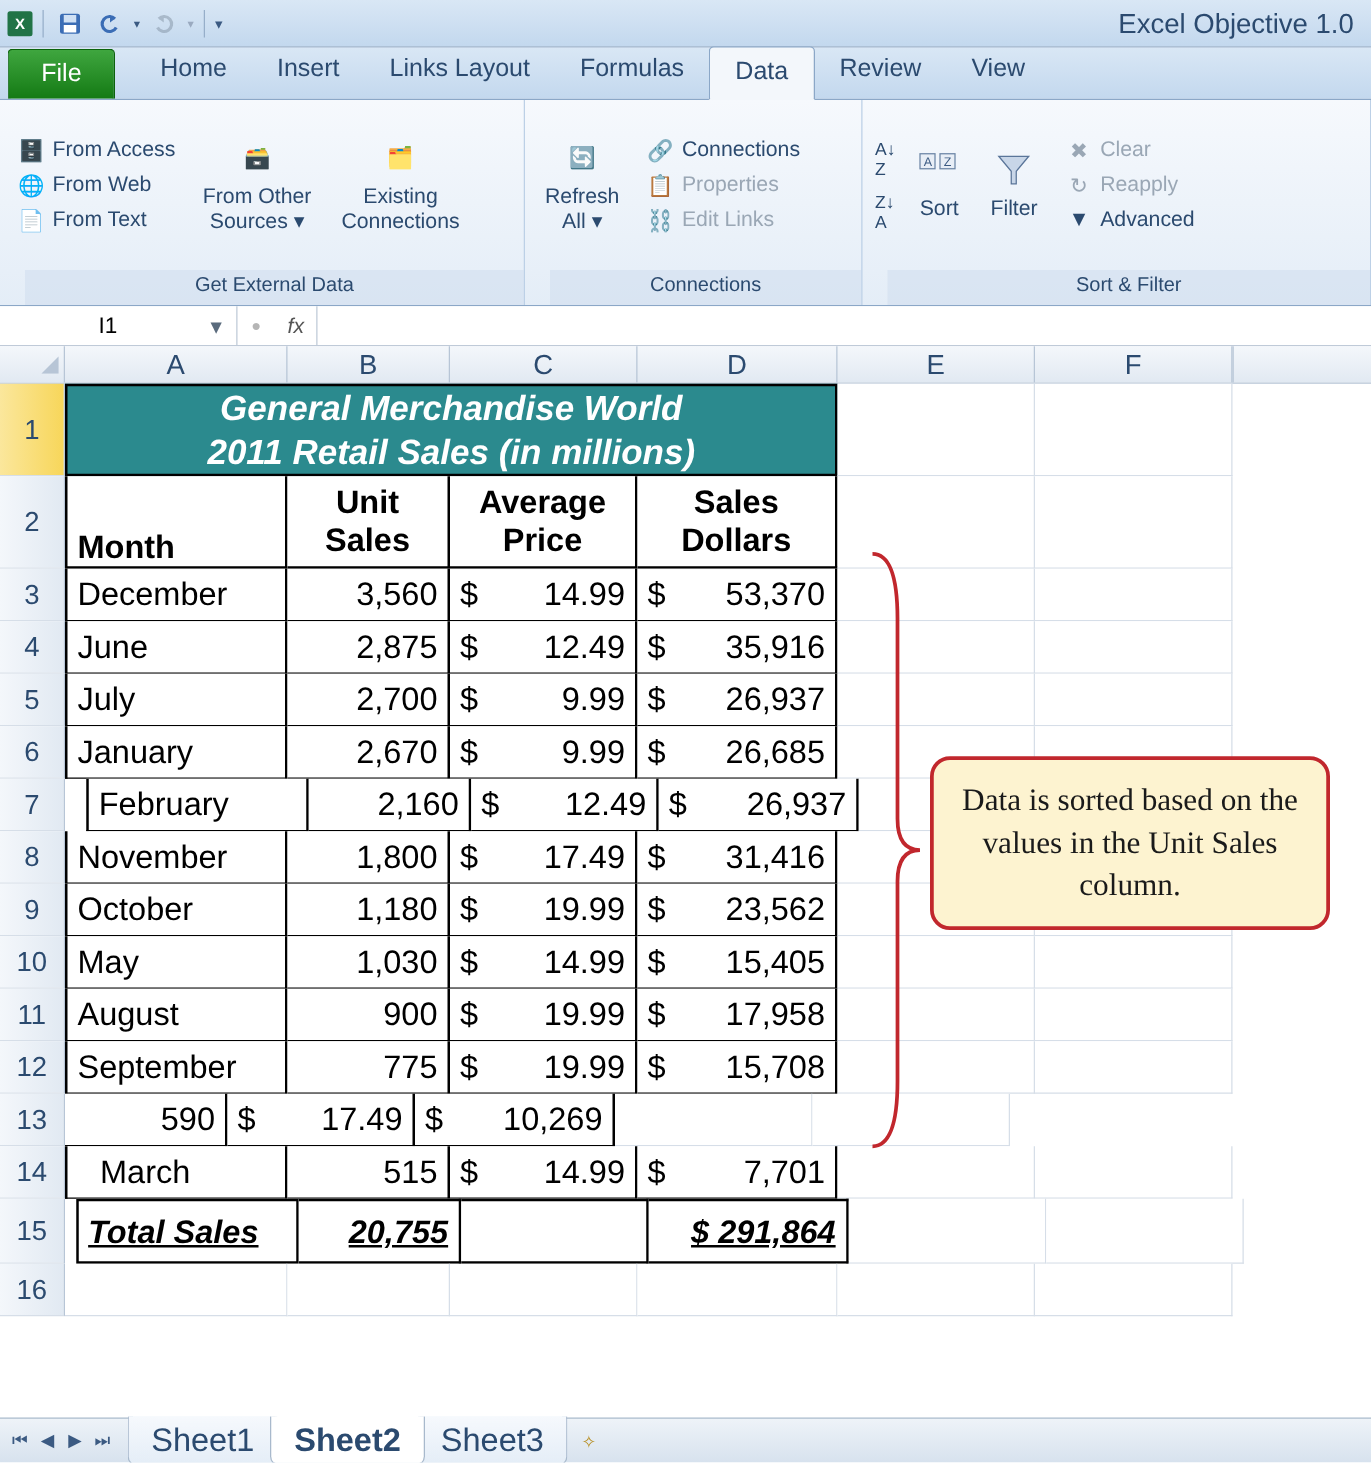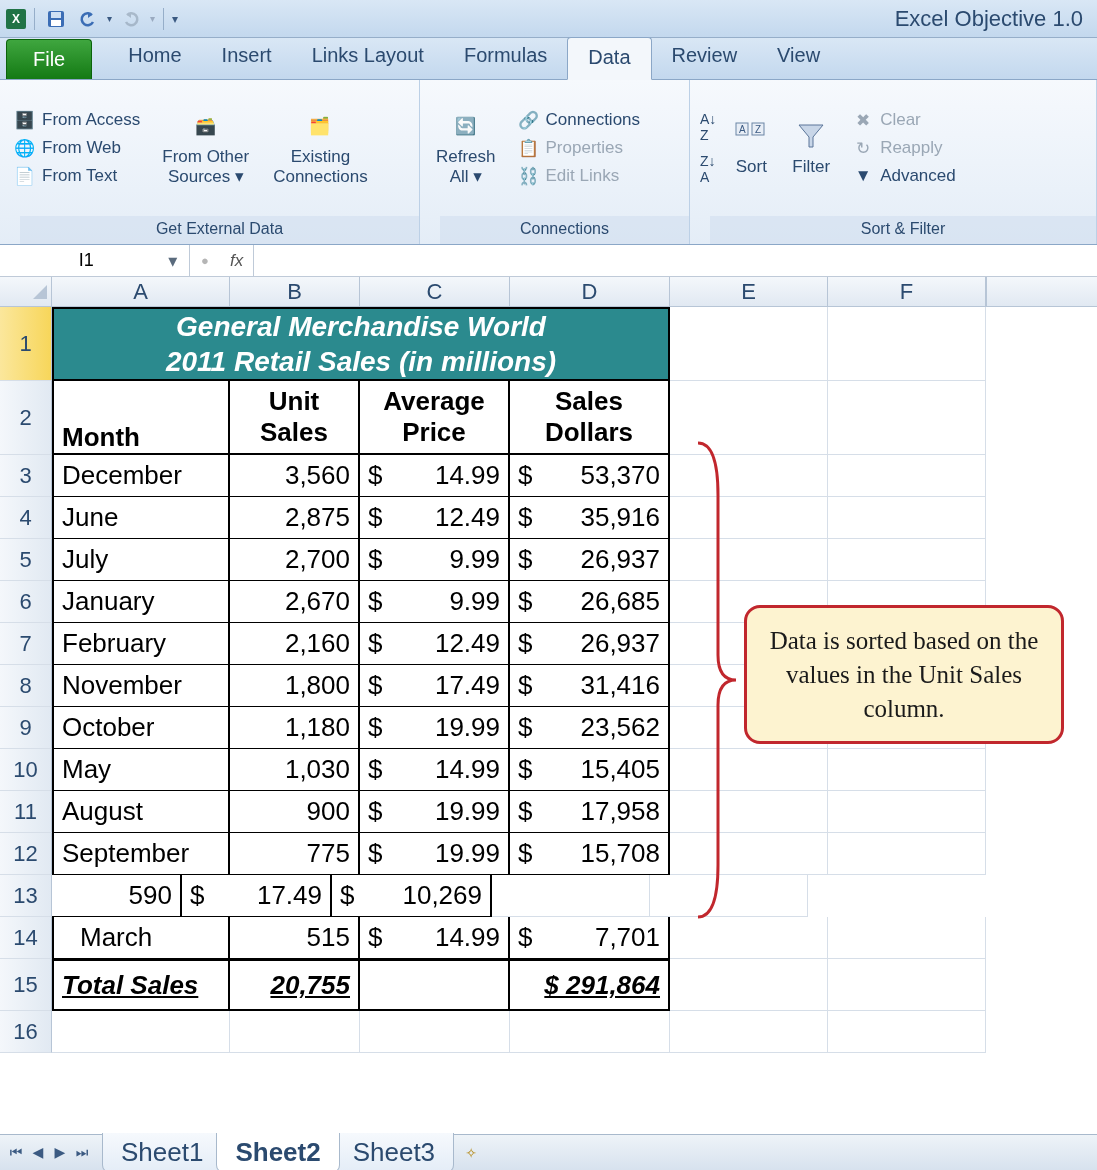--- a/index.html
+++ b/index.html
@@ -330,21 +330,21 @@
             <span>$</span>
             <span>9.99</span>
           </div>
           <div class="cell money dcell" style="width: 160px; height: 100%; border-bottom: 1px solid rgb(0, 0, 0);">
             <span>$</span>
             <span>26,685</span>
           </div>
           <div class="cell " style="width: 158px; height: 100%;"></div>
           <div class="cell " style="width: 158px; height: 100%;"></div>
         </div>
-        <div class="row" style="height: 42px;">
+        <div class="row" style="height: 42px; margin-left: 17px;">
           <div class="cell lcell dcell" style="width: 178px; height: 100%; border-bottom: 1px solid rgb(0, 0, 0);">February</div>
           <div class="cell num dcell" style="width: 130px; height: 100%; border-bottom: 1px solid rgb(0, 0, 0);">2,160</div>
           <div class="cell money dcell" style="width: 150px; height: 100%; border-bottom: 1px solid rgb(0, 0, 0);">
             <span>$</span>
             <span>12.49</span>
           </div>
           <div class="cell money dcell" style="width: 160px; height: 100%; border-bottom: 1px solid rgb(0, 0, 0);">
             <span>$</span>
             <span>26,937</span>
           </div>
@@ -441,21 +441,21 @@
             <span>$</span>
             <span>14.99</span>
           </div>
           <div class="cell money dcell" style="width: 160px; height: 100%; border-bottom: 1px solid rgb(0, 0, 0);">
             <span>$</span>
             <span>7,701</span>
           </div>
           <div class="cell " style="width: 158px; height: 100%;"></div>
           <div class="cell " style="width: 158px; height: 100%;"></div>
         </div>
-        <div class="row" style="height: 52px;">
+        <div class="row" style="height: 52px; justify-content: center;">
           <div class="cell tot lcell dcell" style="width: 178px; height: 100%;">Total Sales</div>
           <div class="cell tot num dcell" style="width: 130px; height: 100%;">20,755</div>
           <div class="cell tot dcell" style="width: 150px; height: 100%;"></div>
           <div class="cell tot num dcell" style="width: 160px; height: 100%;">$ 291,864</div>
           <div class="cell " style="width: 158px; height: 100%;"></div>
           <div class="cell " style="width: 158px; height: 100%;"></div>
         </div>
         <div class="row" style="height: 42px;">
           <div class="cell " style="width: 178px; height: 100%;"></div>
           <div class="cell " style="width: 130px; height: 100%;"></div>

